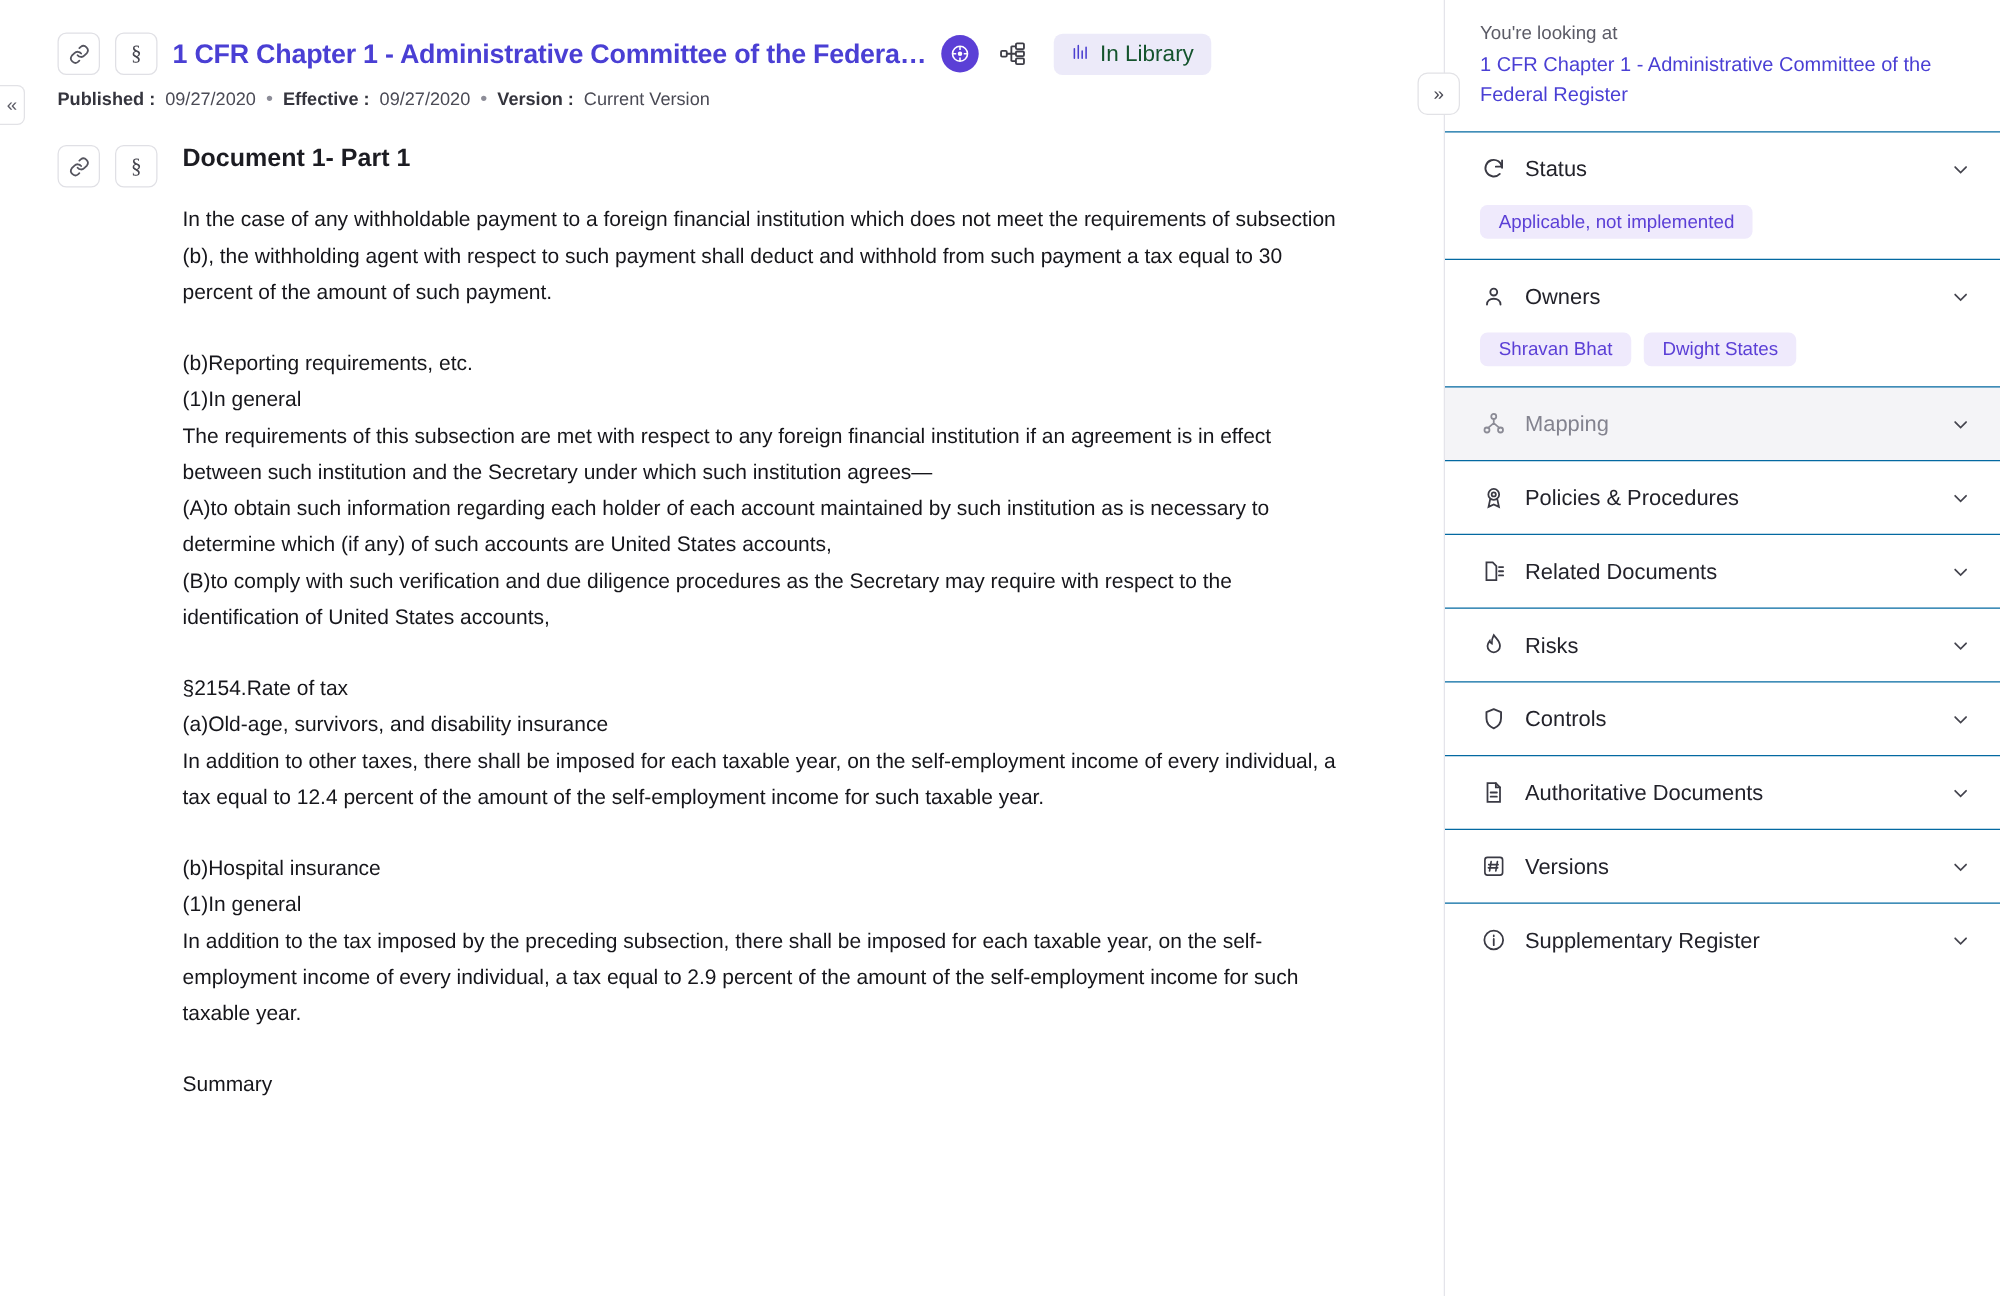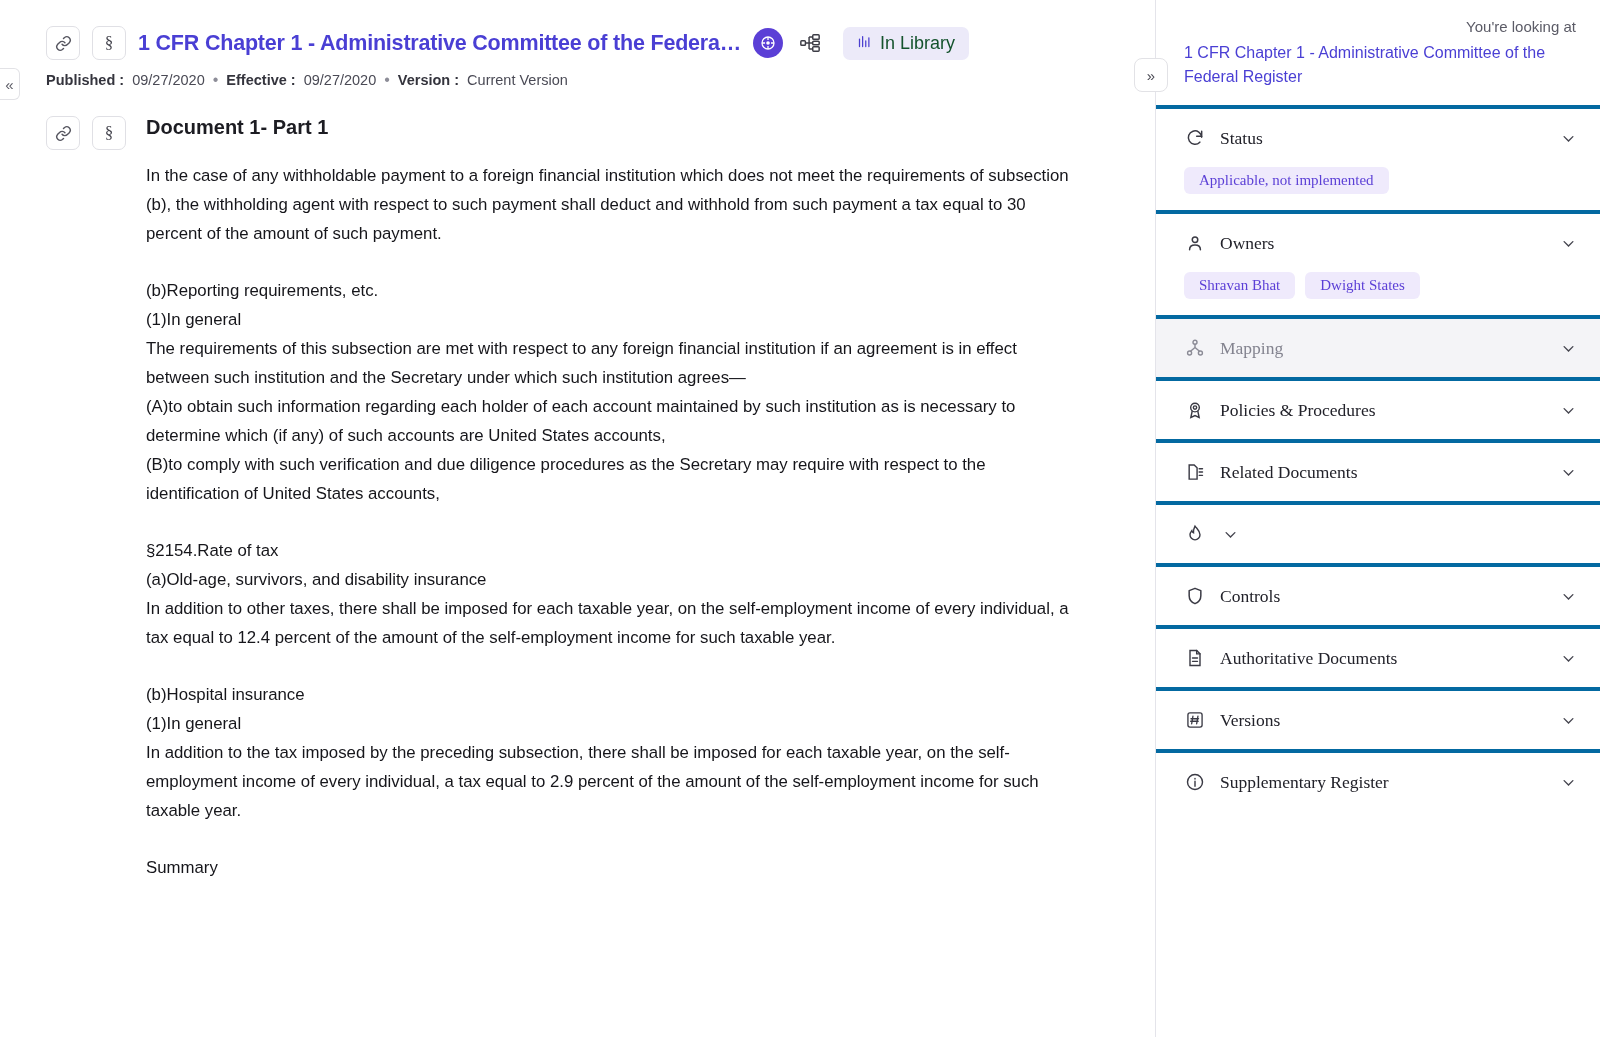--- a/index.html
+++ b/index.html
@@ -195,34 +195,32 @@
     z-index: 6;
   }
 
   .side-top {
     padding: 18px 24px 16px 28px;
   }
   .side-top-label {
     font-size: 15px;
     color: #5b5b66;
     margin-bottom: 6px;
-    text-align: right;
   }
   .side-top-link {
     font-size: 16px;
     color: #4a3fd4;
     line-height: 24px;
     font-weight: normal;
     cursor: pointer;
   }
 
   .acc-section {
-    border-top: 4px solid #0369a1;
+    border-top: 1px solid #0369a1;
     padding: 0 22px 0 28px;
-    font-family: Liberation Serif, serif;
   }
   .acc-section.highlight { background: #f4f4f7; }
 
   .acc-head {
     height: 58px;
     display: flex;
     align-items: center;
     gap: 14px;
     cursor: pointer;
   }
@@ -467,20 +465,21 @@
       </div>
     </div>
 
     <div class="acc-section">
       <div class="acc-head">
         <span class="acc-icon">
           <svg width="20" height="20" viewBox="0 0 24 24" fill="none" stroke="currentColor" stroke-width="1.7" stroke-linecap="round">
             <path d="M12 2.5c3 4 6 6 6 10.5a6 6 0 0 1-12 0c0-2 1-3.5 2.2-5 .3 1.4 1 2.3 2 2.6-.4-3 .6-5.8 1.8-8.1z"></path>
           </svg>
         </span>
+        <span class="acc-title">Risks</span>
         <span class="chev">
           <svg width="15" height="15" viewBox="0 0 24 24" fill="none" stroke="currentColor" stroke-width="2.2" stroke-linecap="round">
               <path d="M5 9l7 7 7-7"></path>
             </svg>
         </span>
       </div>
     </div>
 
     <div class="acc-section">
       <div class="acc-head">

